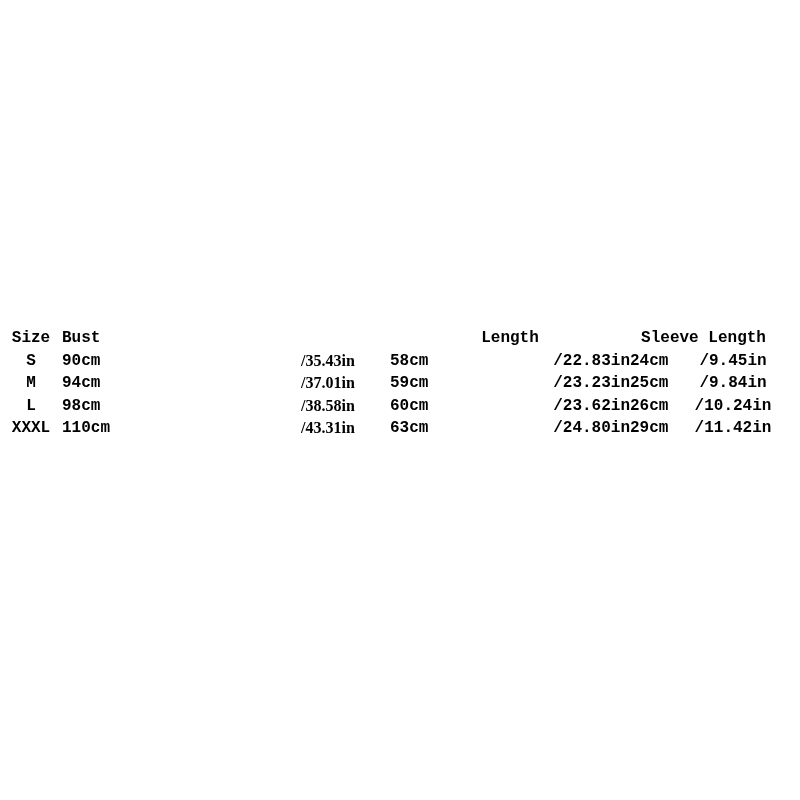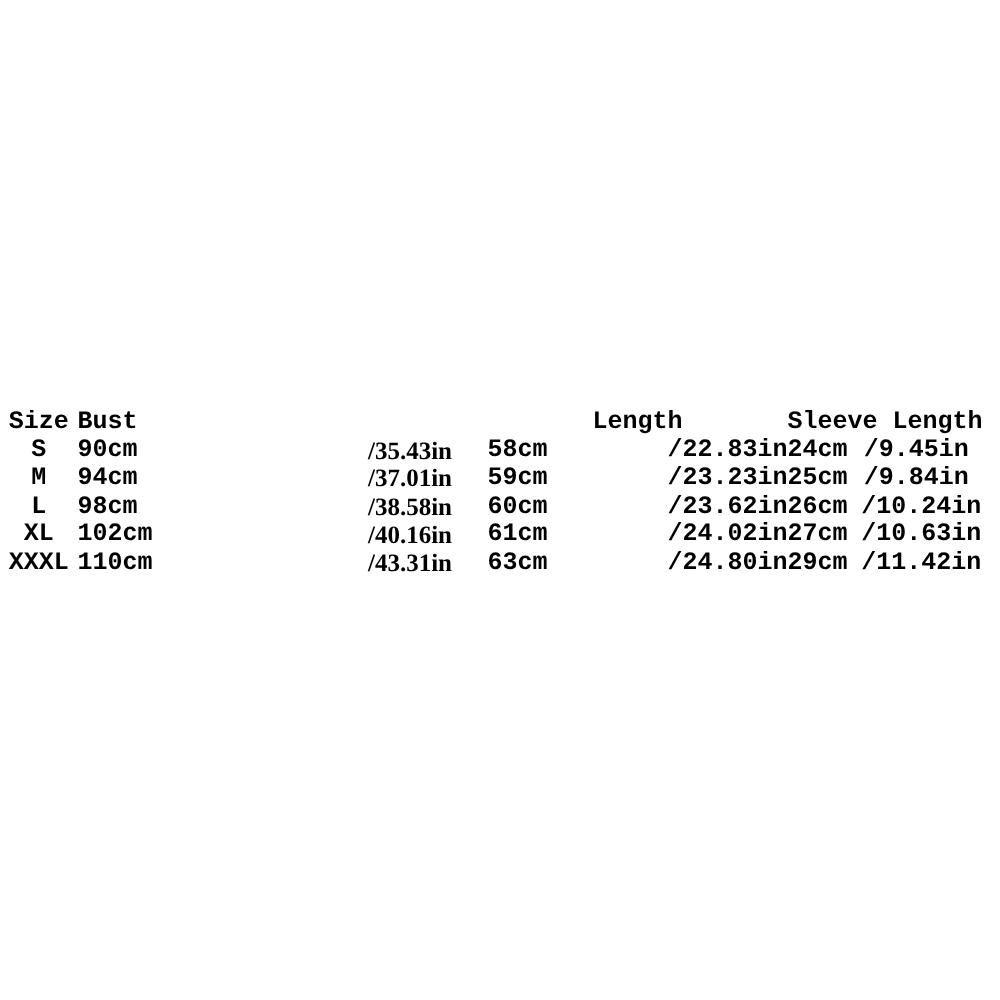--- a/index.html
+++ b/index.html
@@ -23,21 +23,21 @@
     width: 800px;
     height: 145px;
     overflow: hidden;
   }
   table.size-chart {
     table-layout: fixed;
     border-collapse: collapse;
     width: 800px;
     color: #000000;
     font-family: "Liberation Mono", "DejaVu Sans Mono", monospace;
-    font-size: 20px;
+    font-size: 16px;
     font-weight: bold;
   }
   table.size-chart th,
   table.size-chart td {
     padding: 0;
     height: 22.5px;
     line-height: 22.5px;
     font-weight: bold;
     white-space: nowrap;
     overflow: visible;
@@ -103,30 +103,20 @@
           <td class="c-size">L</td>
           <td class="c-cm-b">98cm</td>
           <td class="c-in-b">/38.58in</td>
           <td class="c-cm-l">60cm</td>
           <td class="c-in-l">/23.62in</td>
           <td class="c-cm-s">26cm</td>
           <td class="c-in-s">/10.24in</td>
           <td></td>
         </tr>
         <tr>
-          <td class="c-size">XL</td>
-          <td class="c-cm-b">102cm</td>
-          <td class="c-in-b">/40.16in</td>
-          <td class="c-cm-l">61cm</td>
-          <td class="c-in-l">/24.02in</td>
-          <td class="c-cm-s">27cm</td>
-          <td class="c-in-s">/10.63in</td>
-          <td></td>
-        </tr>
-        <tr>
           <td class="c-size">XXXL</td>
           <td class="c-cm-b">110cm</td>
           <td class="c-in-b">/43.31in</td>
           <td class="c-cm-l">63cm</td>
           <td class="c-in-l">/24.80in</td>
           <td class="c-cm-s">29cm</td>
           <td class="c-in-s">/11.42in</td>
           <td></td>
         </tr>
       </tbody>

